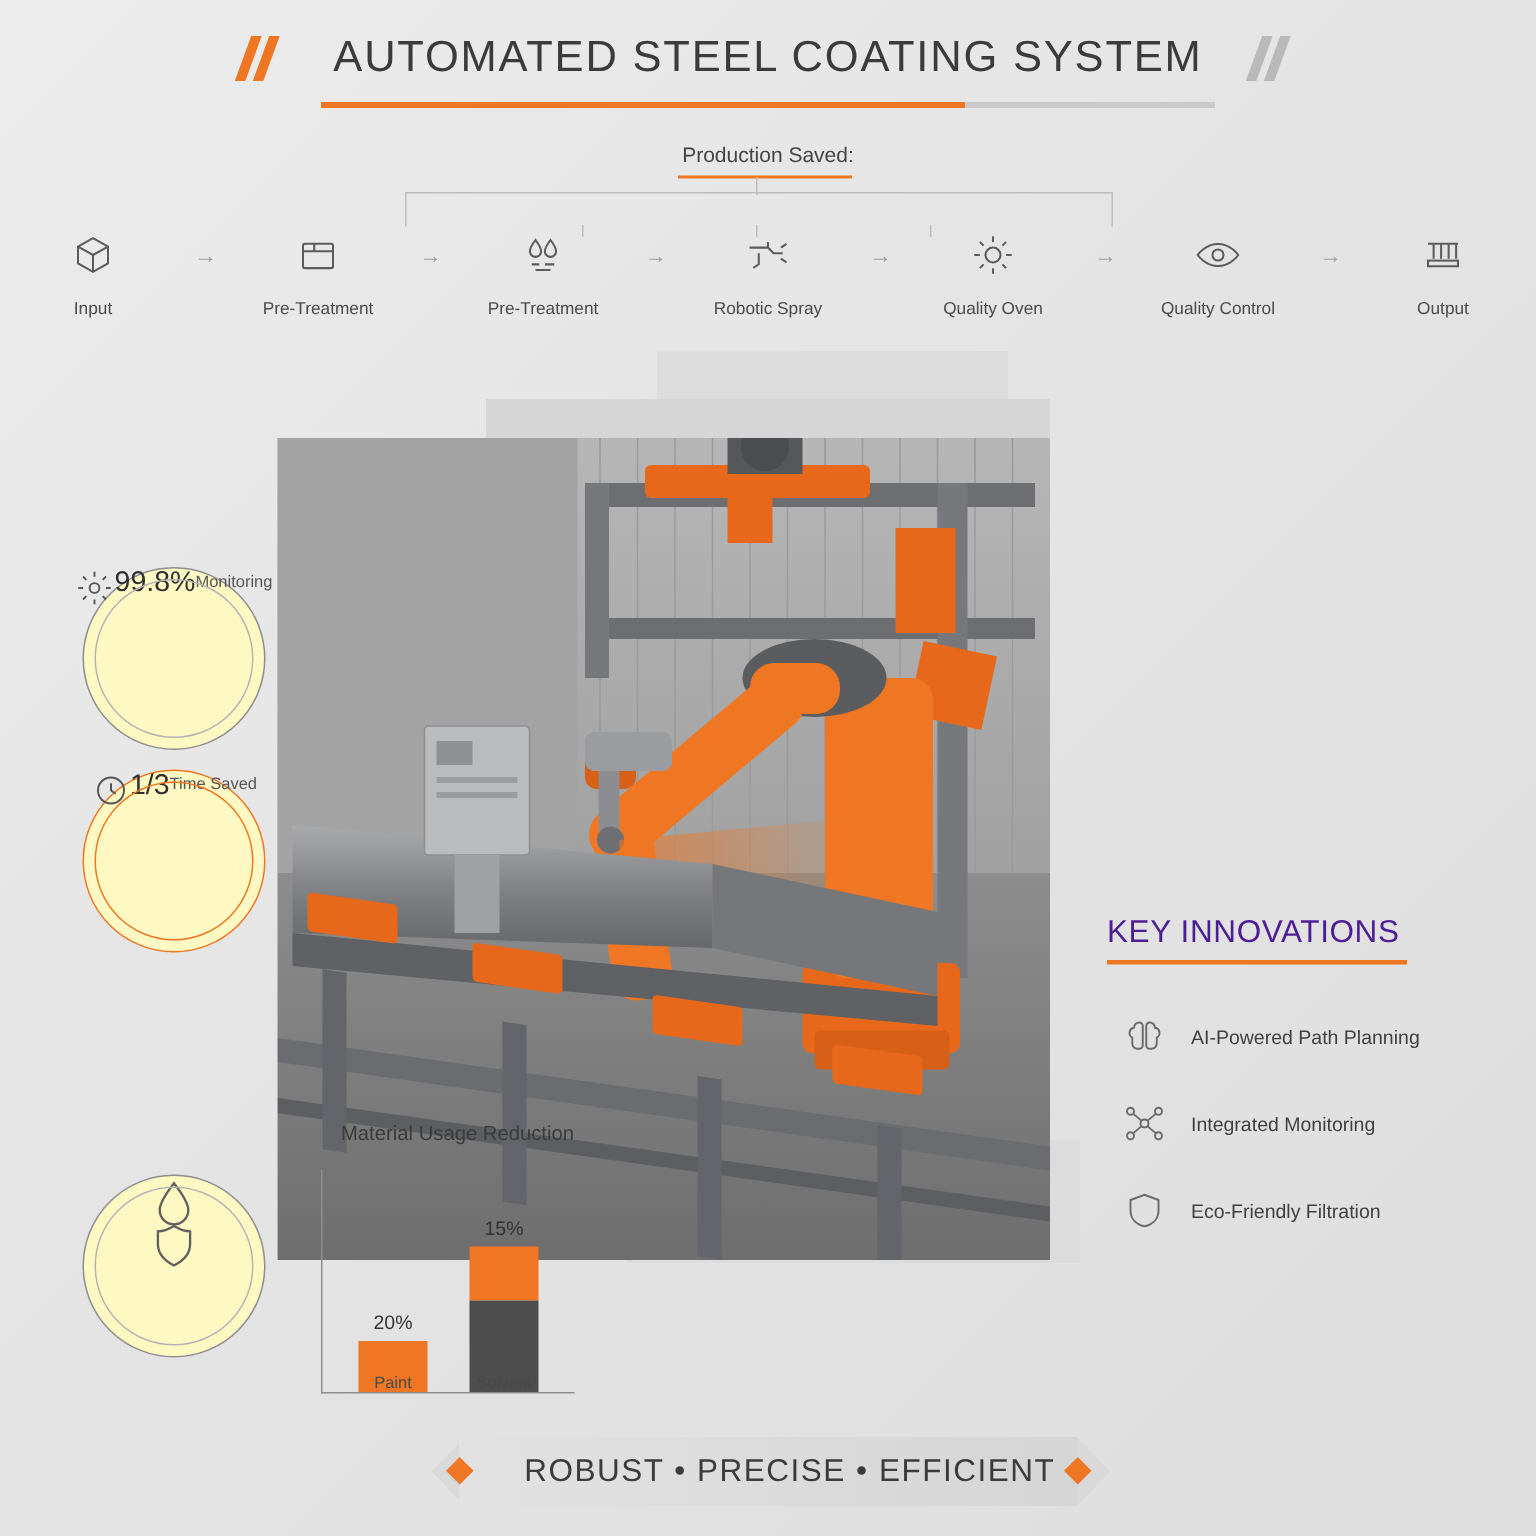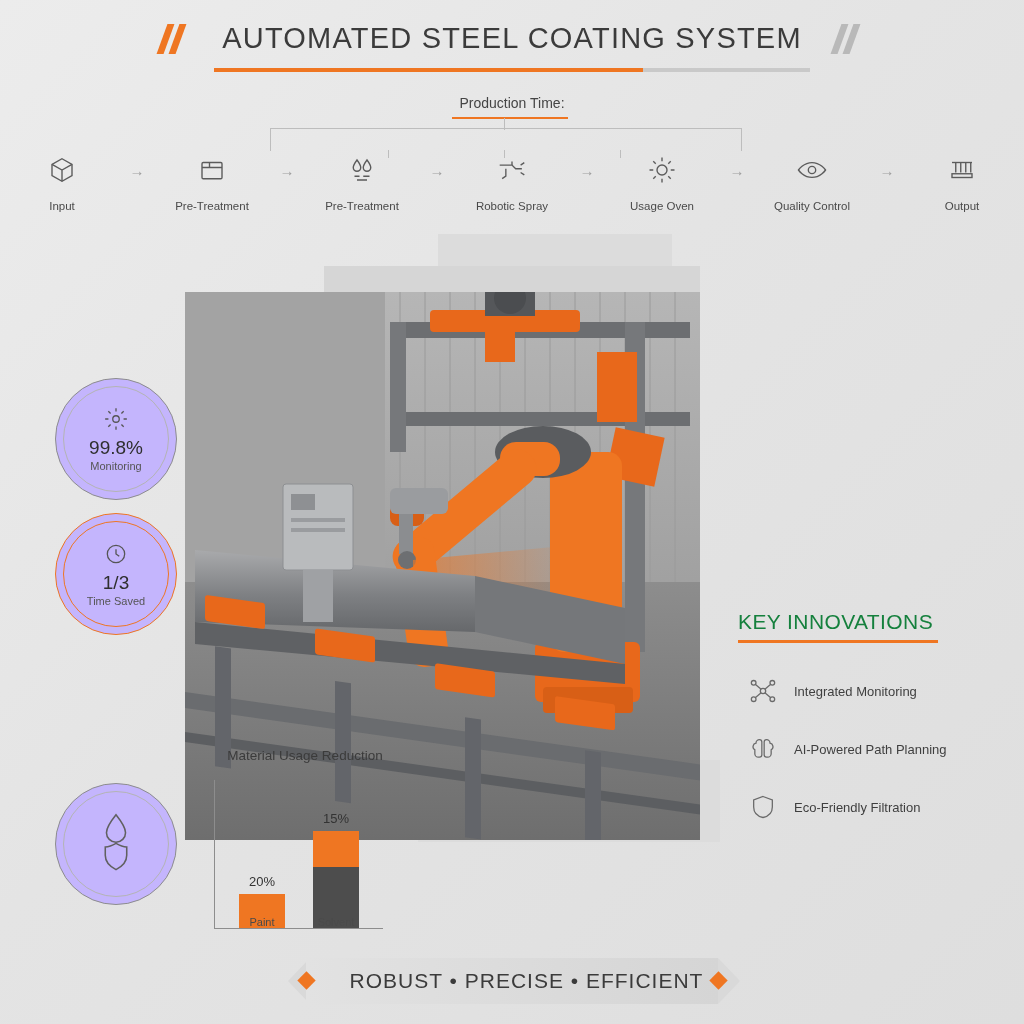--- a/index.html
+++ b/index.html
@@ -46,32 +46,32 @@
   .arrow-g{display:flex;align-items:center;justify-content:center;height:40px;width:34px;color:#9e9e9e;font-size:15px;}
 
   
   .ph-a{position:absolute;left:438px;top:234px;width:234px;height:97px;background:#dcdcdc;}
   .ph-b{position:absolute;left:324px;top:266px;width:376px;height:570px;background:#d6d6d6;}
   .ph-c{position:absolute;left:418px;top:760px;width:302px;height:82px;background:#dcdcdc;}
   .photo{position:absolute;left:185px;top:292px;width:515px;height:548px;overflow:hidden;background:#9f9f9f;}
 
   
   .kpi{position:absolute;left:55px;width:120px;height:120px;border-radius:50%;
-       background:#c4b5fd;border:1.6px solid #8d8d8d;display:flex;flex-direction:column;
-       align-items:center;justify-content:center;}
+       background:#fef9c3;border:1.6px solid #8d8d8d;display:flex;flex-direction:row;
+       justify-content:center;}
   .kpi .ring{position:absolute;inset:7px;border-radius:50%;border:1.2px solid #b4b4b4;}
   .kpi.accent{border-color:#ef7622;}
   .kpi.accent .ring{border-color:#ef7622;}
   .kpi .ico{color:#555;margin-bottom:2px;}
   .kpi .val{font-size:19px;color:#2f2f2f;line-height:1;}
   .kpi .cap{font-size:11px;color:#555;line-height:1.15;text-align:center;margin-top:3px;}
   .kpi1{top:378px;} .kpi2{top:513px;} .kpi3{top:648px;} .kpi4{top:783px;}
 
   
-  .ki-title{position:absolute;left:738px;top:610px;font-size:21px;color:#15803d;letter-spacing:.4px;}
+  .ki-title{position:absolute;left:738px;top:610px;font-size:21px;color:#4c1d95;letter-spacing:.4px;}
   .ki-underline{position:absolute;left:738px;top:640px;width:200px;height:3px;background:#ef7622;}
   .ki-list{position:absolute;left:746px;top:662px;width:260px;}
   .ki-item{display:flex;align-items:center;gap:14px;height:58px;}
   .ki-item .ico{color:#6a6a6a;flex:0 0 34px;display:flex;align-items:center;justify-content:center;}
   .ki-item .lbl{font-size:13px;color:#3f3f3f;}
 
   
   .chart{position:absolute;left:200px;top:748px;width:210px;height:180px;}
   .chart-title{font-size:13.5px;color:#3b3b3b;text-align:center;}
   .axes{position:absolute;left:14px;top:32px;width:168px;height:148px;
@@ -105,21 +105,21 @@
         </span>
       <span class="title-text">AUTOMATED STEEL COATING SYSTEM</span>
       <span class="slash grey">
           <i></i>
           <i></i>
         </span>
     </div>
   </div>
   <div class="title-underline grey"></div>
 
-  <div class="flow-title">Production Time:</div>
+  <div class="flow-title">Production Saved:</div>
   <div class="flow-title-underline"></div>
 
   <div class="bracket"></div>
   <div class="bracket-stem"></div>
   <div class="bracket-tick" style="left:388px"></div>
   <div class="bracket-tick" style="left:504px"></div>
   <div class="bracket-tick" style="left:620px"></div>
 
   <div class="flow">
 
@@ -170,21 +170,21 @@
     </div>
     <div class="arrow-g">→</div>
 
     <div class="step">
       <div class="ico">
         <svg width="30" height="30" viewBox="0 0 24 24" fill="none" stroke="currentColor" stroke-width="1.1">
           <circle cx="12" cy="12" r="4"></circle>
           <path d="M12 2v3M12 19v3M2 12h3M19 12h3M5 5l2 2M17 17l2 2M19 5l-2 2M7 17l-2 2"></path>
         </svg>
       </div>
-      <div class="lbl">Usage Oven</div>
+      <div class="lbl">Quality Oven</div>
     </div>
     <div class="arrow-g">→</div>
 
     <div class="step">
       <div class="ico">
         <svg width="32" height="30" viewBox="0 0 26 24" fill="none" stroke="currentColor" stroke-width="1.1">
           <path d="M2 12s4-6 11-6 11 6 11 6-4 6-11 6S2 12 2 12z"></path>
             <circle cx="13" cy="12" r="3"></circle>
         </svg>
       </div>
@@ -329,44 +329,44 @@
     </div>
   </div>
 
   <div class="ki-title">KEY INNOVATIONS</div>
   <div class="ki-underline"></div>
   <div class="ki-list">
 
     <div class="ki-item">
       <span class="ico">
         <svg width="28" height="28" viewBox="0 0 24 24" fill="none" stroke="currentColor" stroke-width="1.1">
+          <path d="M9 4a3 3 0 00-3 3 3 3 0 00-1 5.6V16a3 3 0 003 3h1a2 2 0 002-2V6a2 2 0 00-2-2z"></path>
+          <path d="M15 4a3 3 0 013 3 3 3 0 011 5.6V16a3 3 0 01-3 3h-1a2 2 0 01-2-2V6a2 2 0 012-2z"></path>
+        </svg>
+      </span>
+      <span class="lbl">AI-Powered Path Planning</span>
+    </div>
+
+    <div class="ki-item">
+      <span class="ico">
+        <svg width="28" height="28" viewBox="0 0 24 24" fill="none" stroke="currentColor" stroke-width="1.1">
           <circle cx="12" cy="12" r="2.3"></circle>
             <circle cx="4" cy="5" r="2"></circle>
             <circle cx="20" cy="5" r="2"></circle>
           <circle cx="4" cy="19" r="2"></circle>
             <circle cx="20" cy="19" r="2"></circle>
           <path d="M5.6 6.5l4.8 4M18.4 6.5l-4.8 4M5.6 17.5l4.8-4M18.4 17.5l-4.8-4"></path>
         </svg>
       </span>
       <span class="lbl">Integrated Monitoring</span>
     </div>
 
     <div class="ki-item">
       <span class="ico">
         <svg width="28" height="28" viewBox="0 0 24 24" fill="none" stroke="currentColor" stroke-width="1.1">
-          <path d="M9 4a3 3 0 00-3 3 3 3 0 00-1 5.6V16a3 3 0 003 3h1a2 2 0 002-2V6a2 2 0 00-2-2z"></path>
-          <path d="M15 4a3 3 0 013 3 3 3 0 011 5.6V16a3 3 0 01-3 3h-1a2 2 0 01-2-2V6a2 2 0 012-2z"></path>
-        </svg>
-      </span>
-      <span class="lbl">AI-Powered Path Planning</span>
-    </div>
-
-    <div class="ki-item">
-      <span class="ico">
-        <svg width="28" height="28" viewBox="0 0 24 24" fill="none" stroke="currentColor" stroke-width="1.1">
           <path d="M12 3l8 3v6c0 5-3.5 8-8 9-4.5-1-8-4-8-9V6l8-3z"></path>
         </svg>
       </span>
       <span class="lbl">Eco-Friendly Filtration</span>
     </div>
   </div>
 
   <div class="chart">
     <div class="chart-title">Material Usage Reduction</div>
     <div class="axes">

